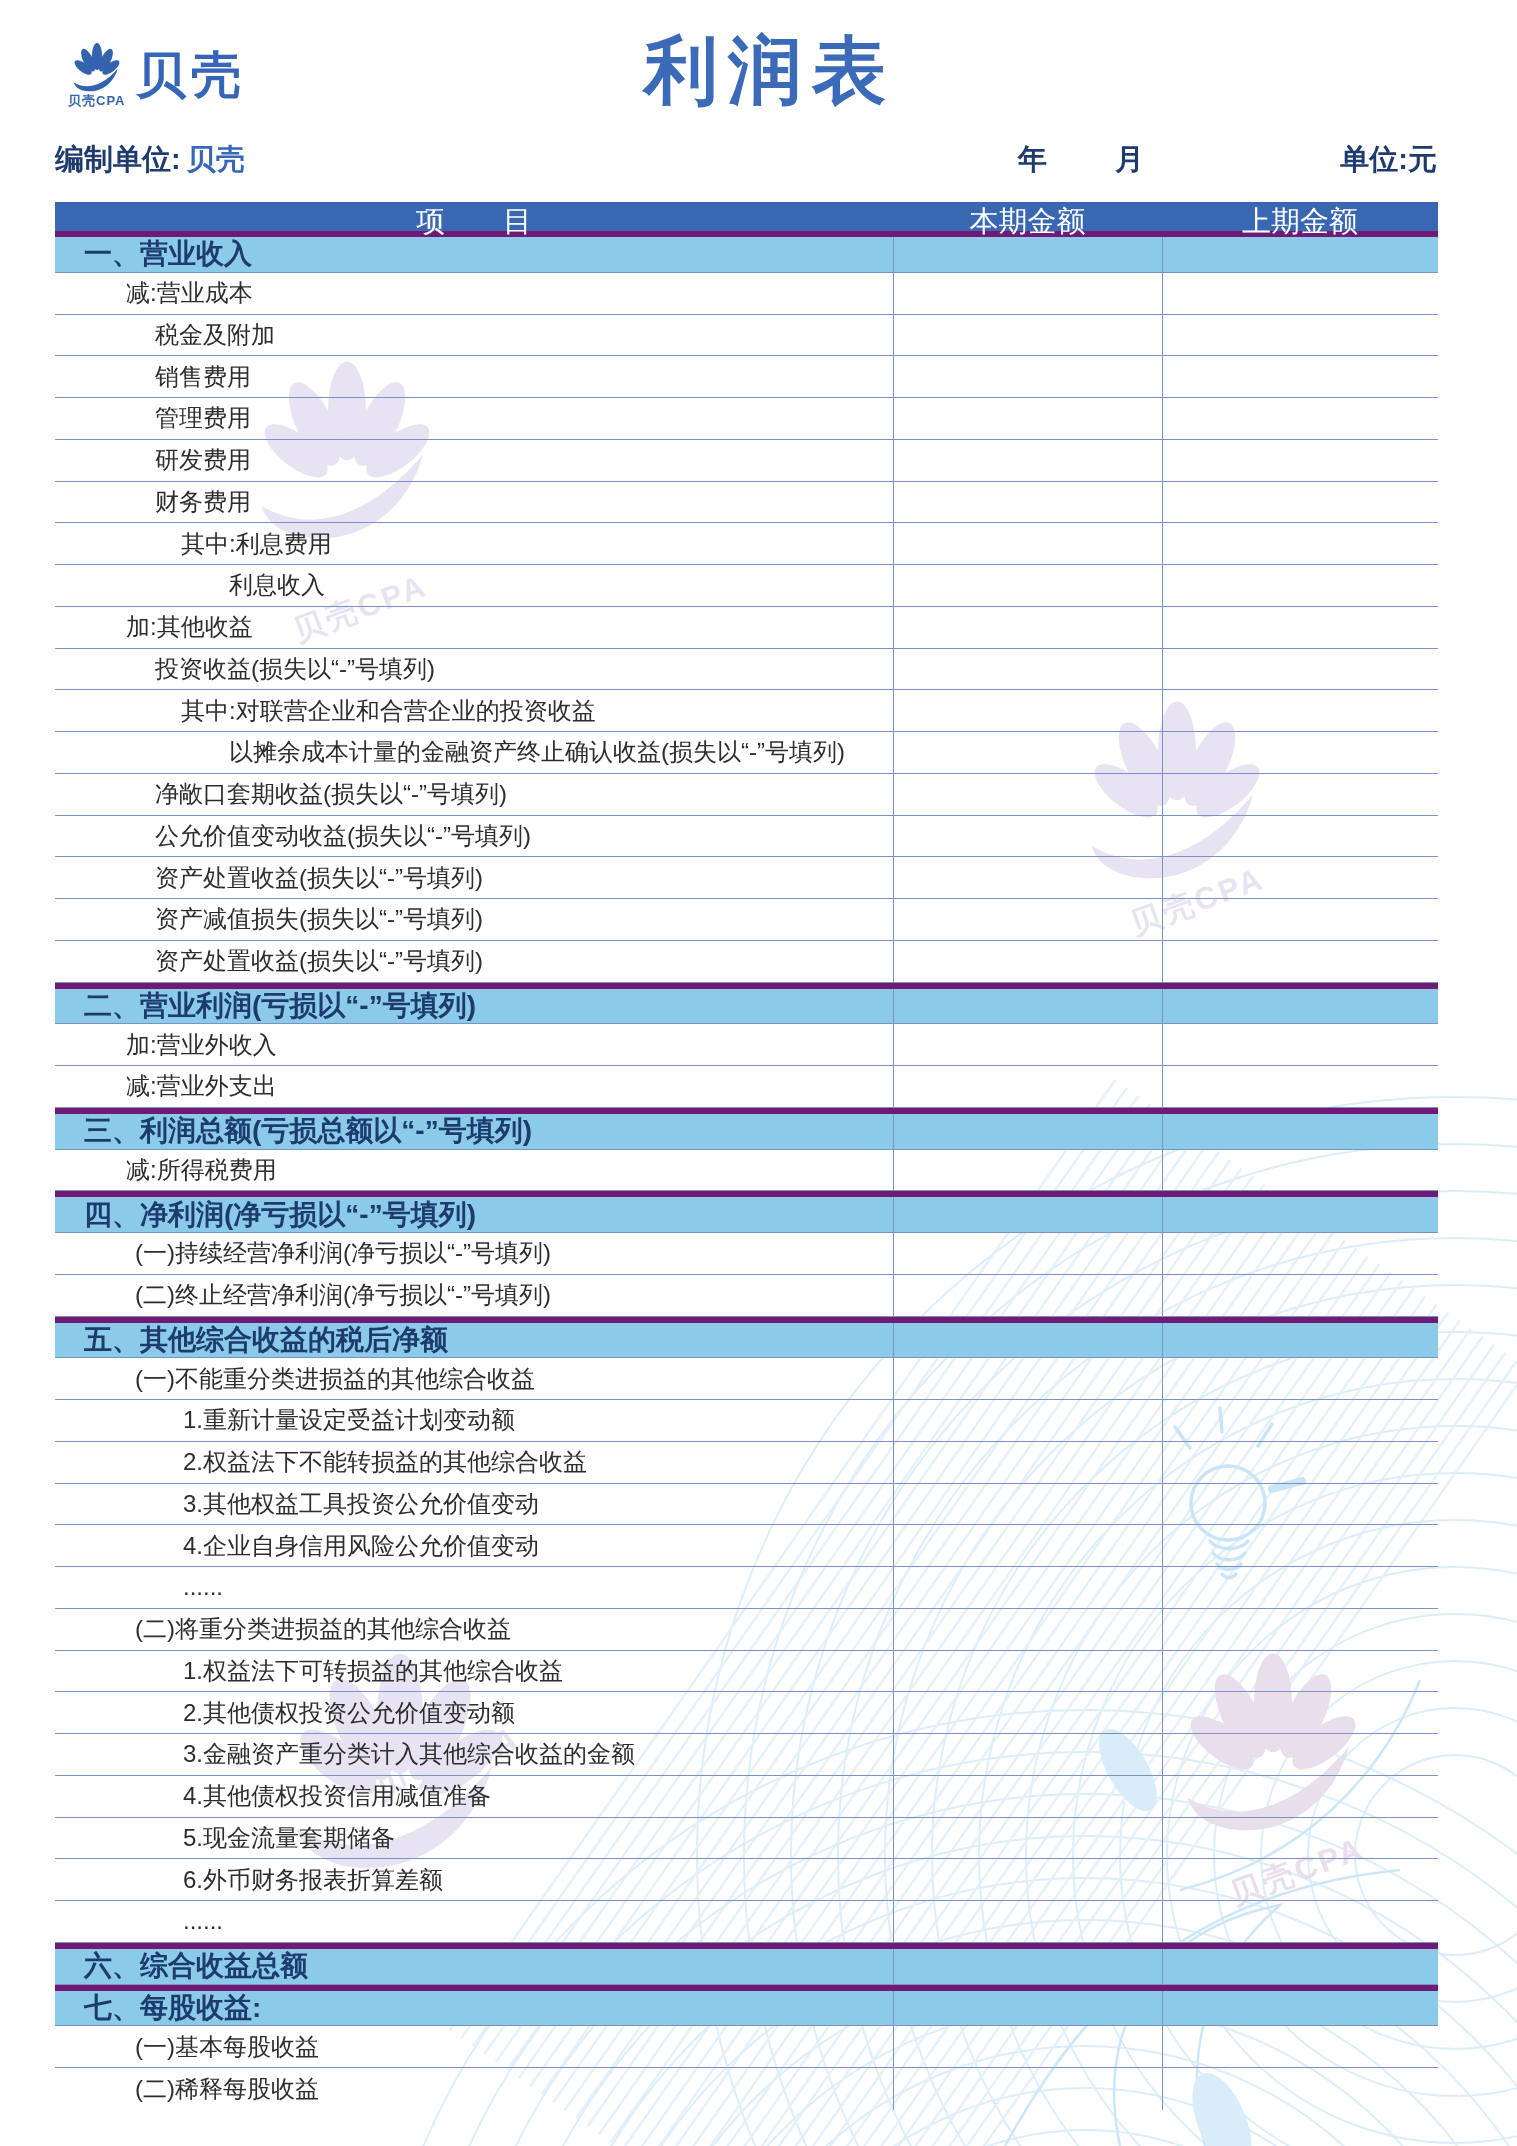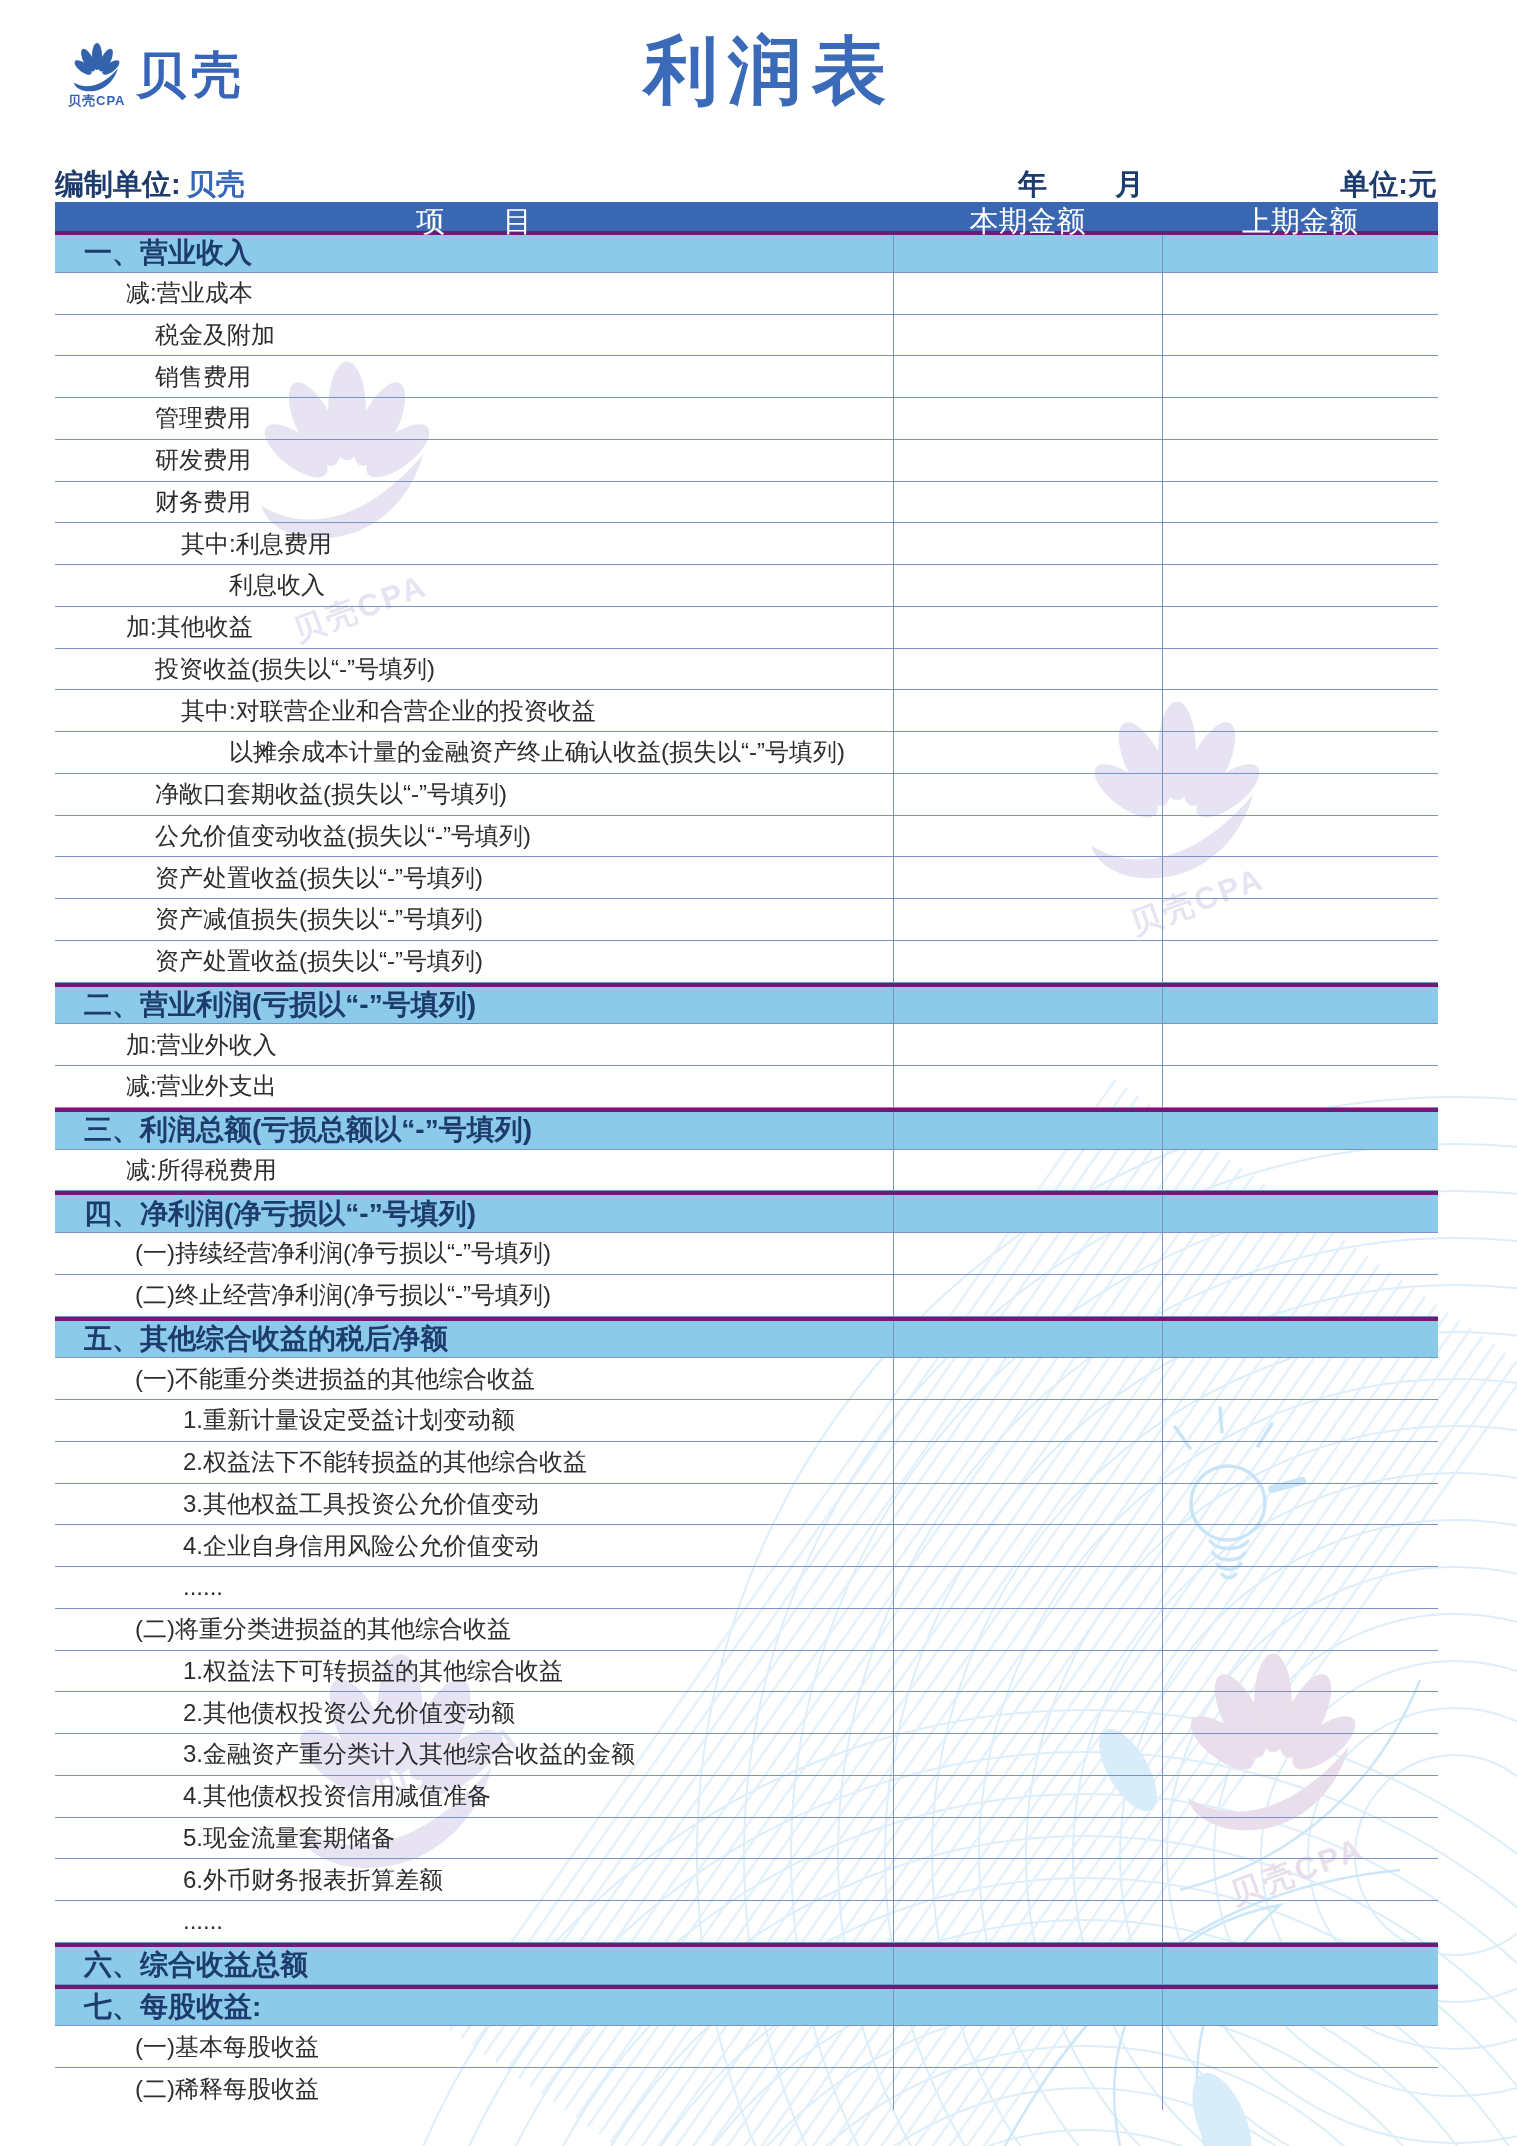--- a/index.html
+++ b/index.html
@@ -10,39 +10,39 @@
   }
   
   .decor{position:absolute;left:0;top:0;z-index:1;}
   .logo-svg{position:absolute;left:70px;top:40px;z-index:3;}
   .brand-sub{position:absolute;left:68px;top:92px;font-size:13px;font-weight:800;
     color:#3463AE;letter-spacing:1px;z-index:3;}
   .brand{position:absolute;left:136px;top:42px;font-size:50px;font-weight:700;
     color:#3766B8;letter-spacing:5px;z-index:3;}
   .page-title{position:absolute;left:608px;top:34px;font-size:74px;font-weight:900;
     color:#3B6AB8;letter-spacing:10px;line-height:1;z-index:3;margin-left:36px;}
-  .meta-line{position:absolute;top:167px;font-size:29px;color:#1E3B6D;z-index:3;line-height:34px;}
+  .meta-line{position:absolute;top:142px;font-size:29px;color:#1E3B6D;z-index:3;line-height:34px;}
   .prepared{left:55px;font-weight:700;}
   .prepared .val{color:#3766B8;font-weight:800;margin-left:6px;}
   .yearmonth{left:1018px;font-weight:600;}
   .yearmonth .month{margin-left:68px;}
   .unit{right:80px;font-weight:700;}
   
   .sheet{position:absolute;left:55px;top:202px;width:1383px;z-index:2;}
   .thead{display:grid;grid-template-columns:838px 269px 276px;height:29px;
     background:#3A67B2;color:#ffffff;font-size:29px;font-weight:500;}
   .thead .cell{display:flex;align-items:center;justify-content:center;}
   .row{display:grid;grid-template-columns:838px 269px 276px;height:41.75px;
     border-bottom:1px solid #7A93C4;box-sizing:border-box;}
   .row:last-child{border-bottom:none;}
   .row .cell{display:flex;align-items:center;box-sizing:border-box;overflow:hidden;white-space:nowrap;}
   .row .c2,.row .c3{border-left:1px solid #7A93C4;}
   .row.data{background:transparent;font-size:24px;color:#2d2d2d;}
   .row.section{background:#8BCAE8;font-size:28px;font-weight:700;color:#1E3B6D;
-    border-top:4px solid #701a75;}
+    border-top:6px solid #701a75;}
   .ind-s{padding-left:29px;}
   .ind-a{padding-left:71px;}
   .ind-b{padding-left:100px;}
   .ind-c{padding-left:126px;}
   .ind-d{padding-left:174px;}
   .ind-e{padding-left:80px;}
   .ind-f{padding-left:128px;}
   .wm-text{font-family:"Liberation Sans", sans-serif;font-weight:700;}
 </style>
 </head>

